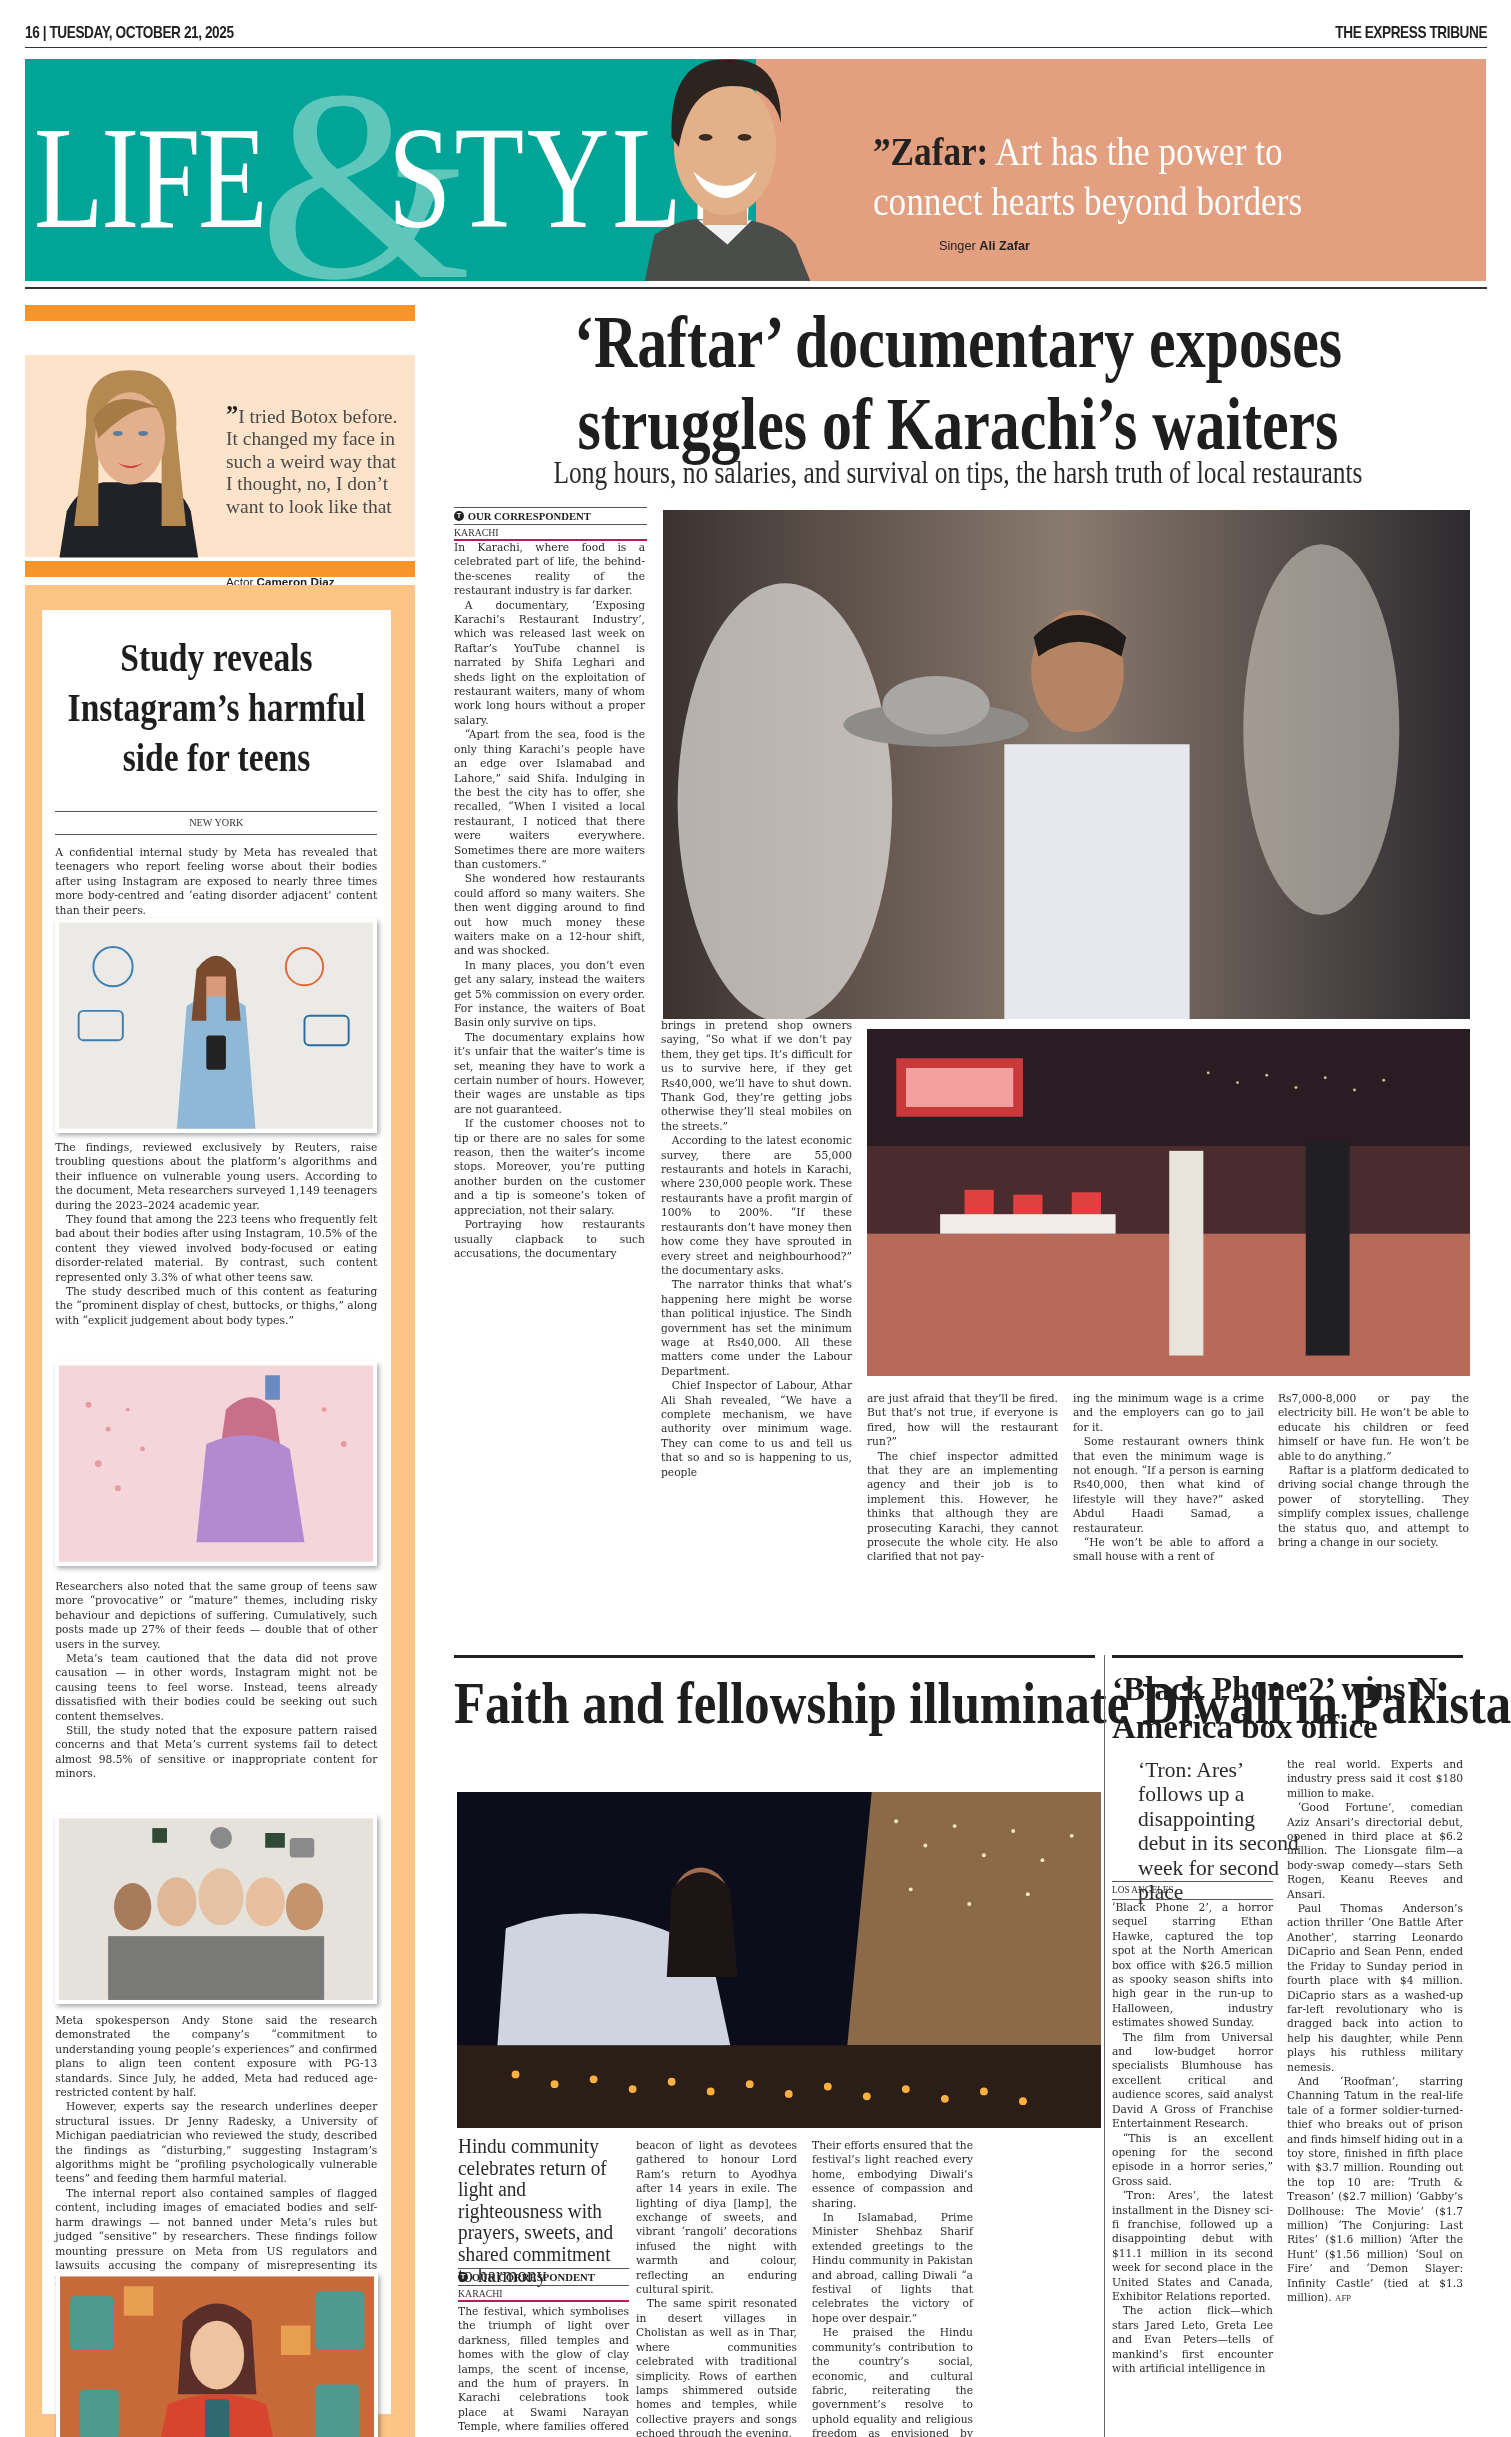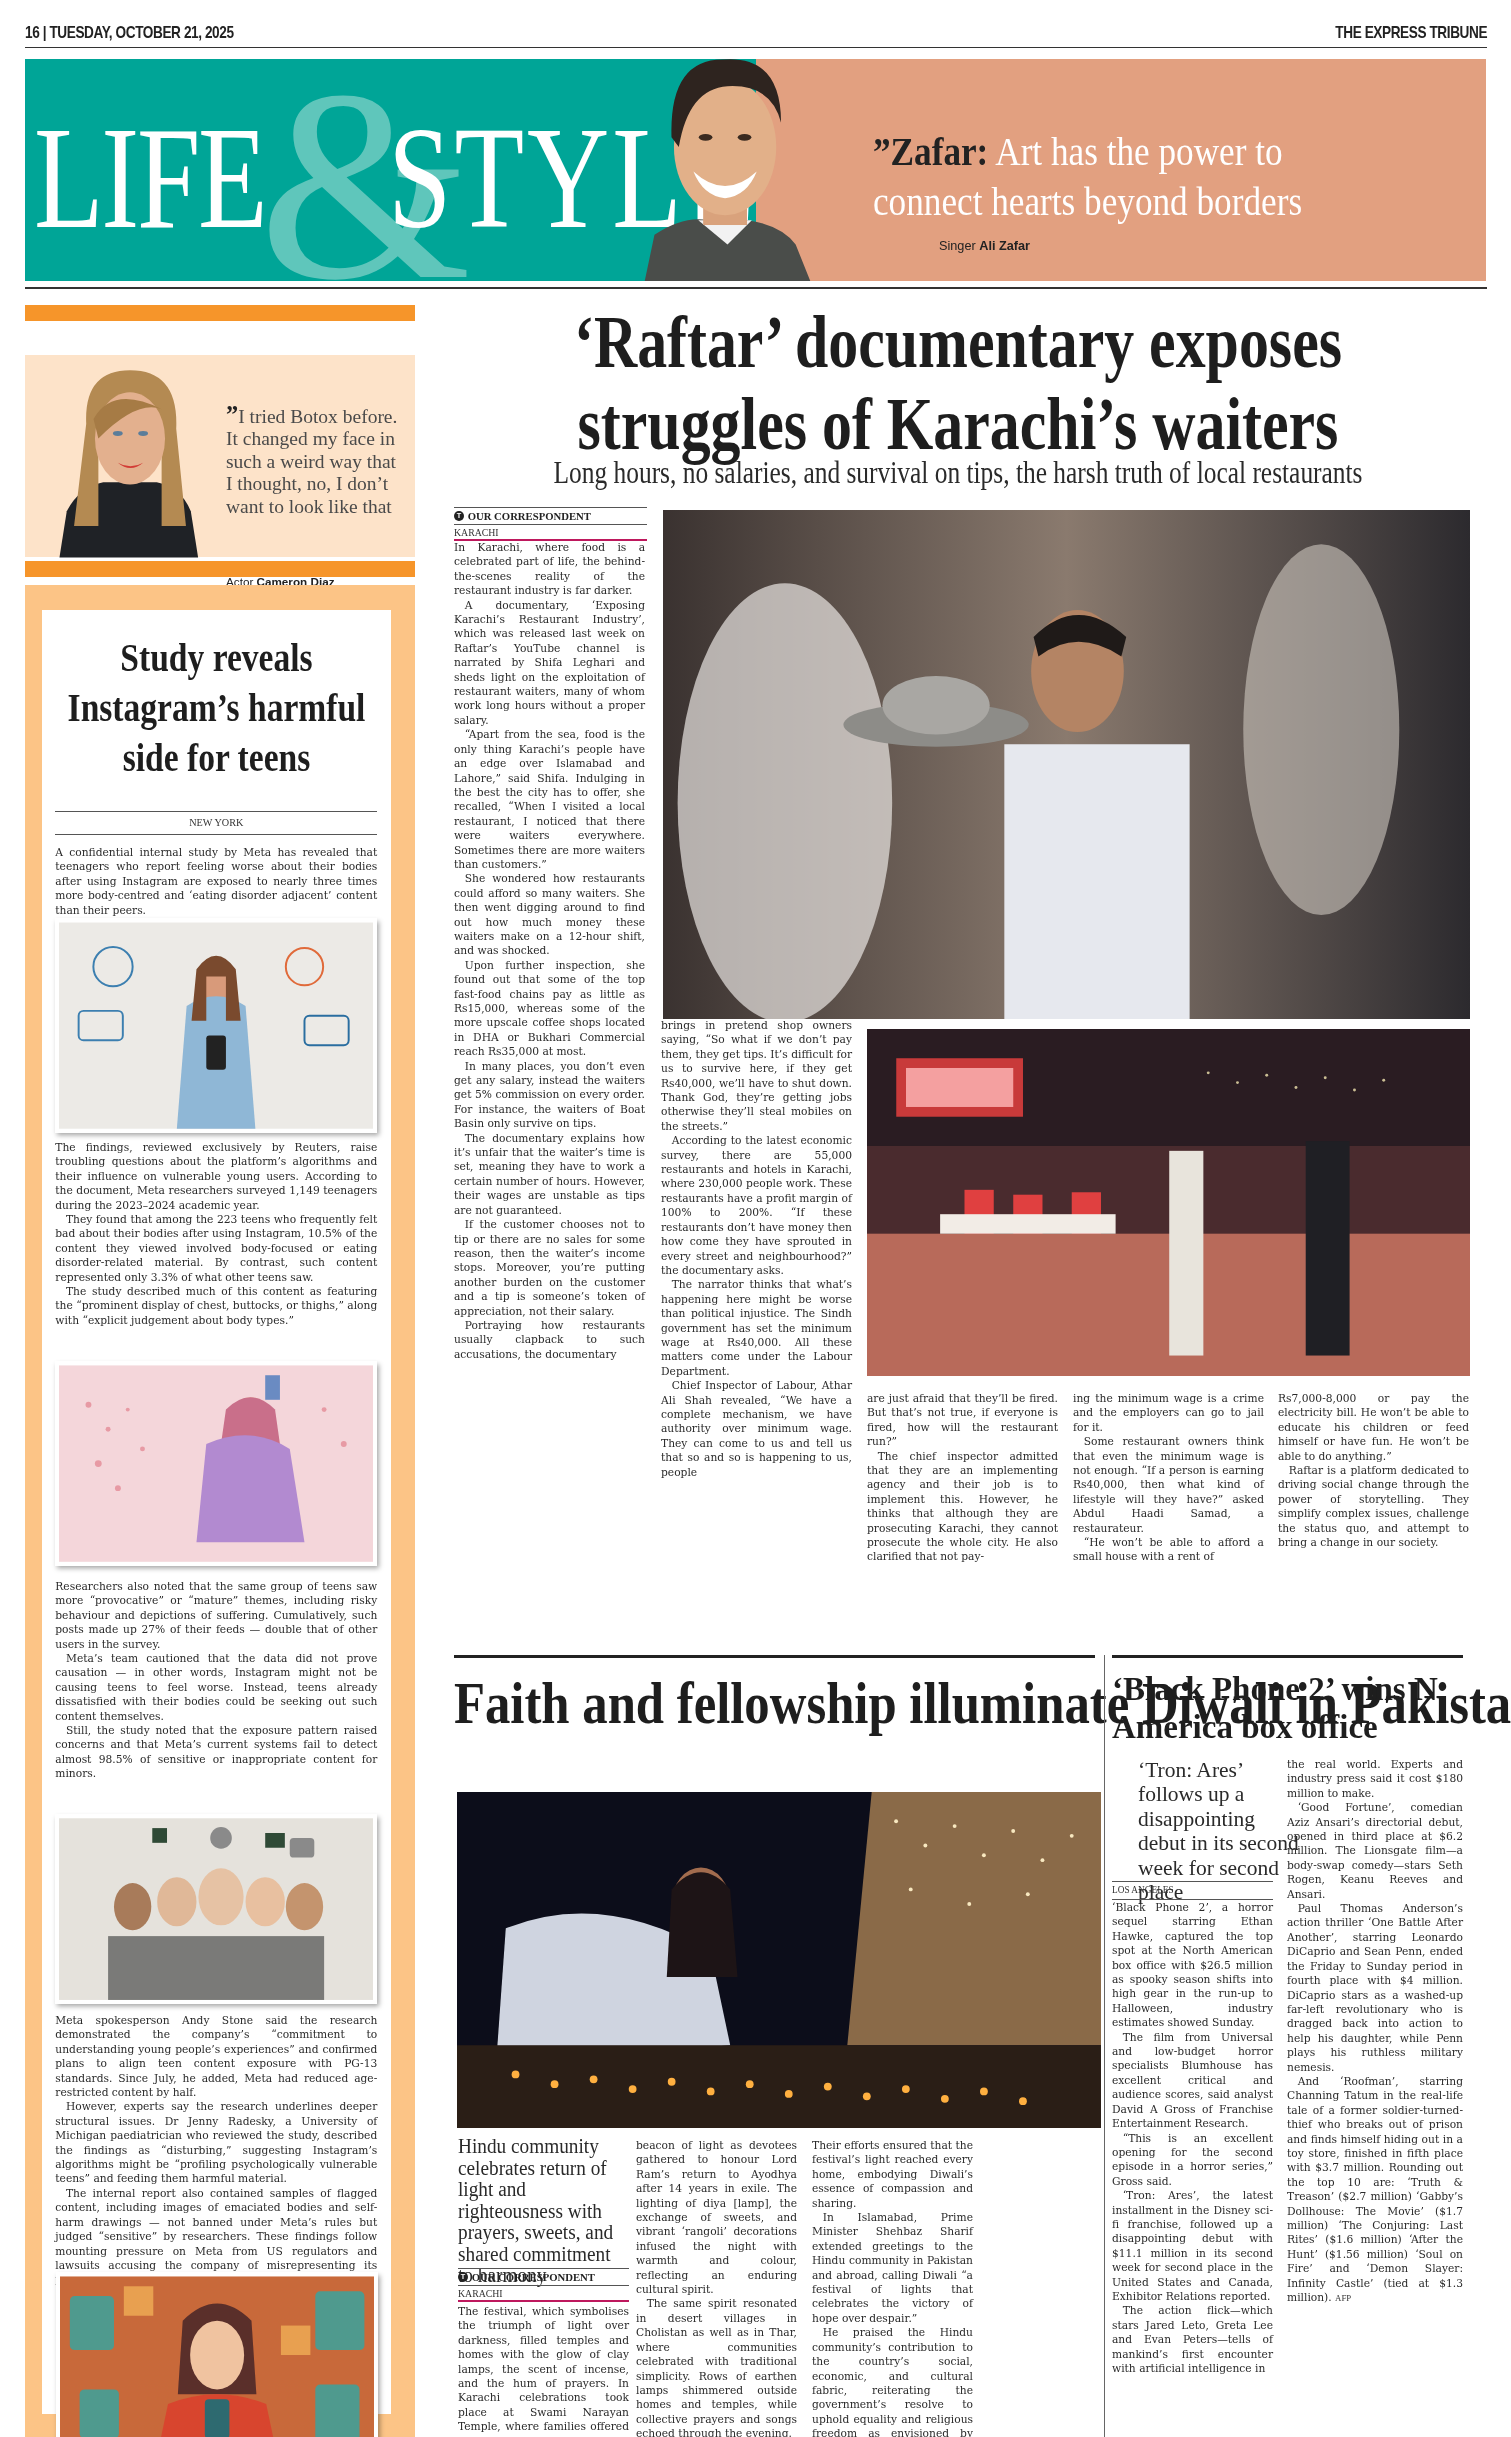--- a/index.html
+++ b/index.html
@@ -248,21 +248,20 @@
       <span>OUR CORRESPONDENT</span>
     </div>
   <div class="row2">KARACHI</div>
 </div>
 
 <div id="raftar-col1" class="abs body-text">
   <p>In Karachi, where food is a celebrated part of life, the behind-the-scenes reality of the restaurant industry is far darker.</p>
   <p>A documentary, ‘Exposing Karachi’s Restaurant Industry’, which was released last week on Raftar’s YouTube channel is narrated by Shifa Leghari and sheds light on the exploitation of restaurant waiters, many of whom work long hours without a proper salary.</p>
   <p>“Apart from the sea, food is the only thing Karachi’s people have an edge over Islamabad and Lahore,” said Shifa. Indulging in the best the city has to offer, she recalled, “When I visited a local restaurant, I noticed that there were waiters everywhere. Sometimes there are more waiters than customers.”</p>
   <p>She wondered how restaurants could afford so many waiters. She then went digging around to find out how much money these waiters make on a 12-hour shift, and was shocked.</p>
-  <p>Upon further inspection, she found out that some of the top fast-food chains pay as little as Rs15,000, whereas some of the more upscale coffee shops located in DHA or Bukhari Commercial reach Rs35,000 at most.</p>
   <p>In many places, you don’t even get any salary, instead the waiters get 5% commission on every order. For instance, the waiters of Boat Basin only survive on tips.</p>
   <p>The documentary explains how it’s unfair that the waiter’s time is set, meaning they have to work a certain number of hours. However, their wages are unstable as tips are not guaranteed.</p>
   <p>If the customer chooses not to tip or there are no sales for some reason, then the waiter’s income stops. Moreover, you’re putting another burden on the customer and a tip is someone’s token of appreciation, not their salary.</p>
   <p>Portraying how restaurants usually clapback to such accusations, the documentary</p>
 </div>
 
 <div id="raftar-img1" class="abs photo">
   <svg viewBox="0 0 1655 1043" preserveAspectRatio="none">
     <defs>
         <linearGradient id="g1" x1="0" x2="1">

